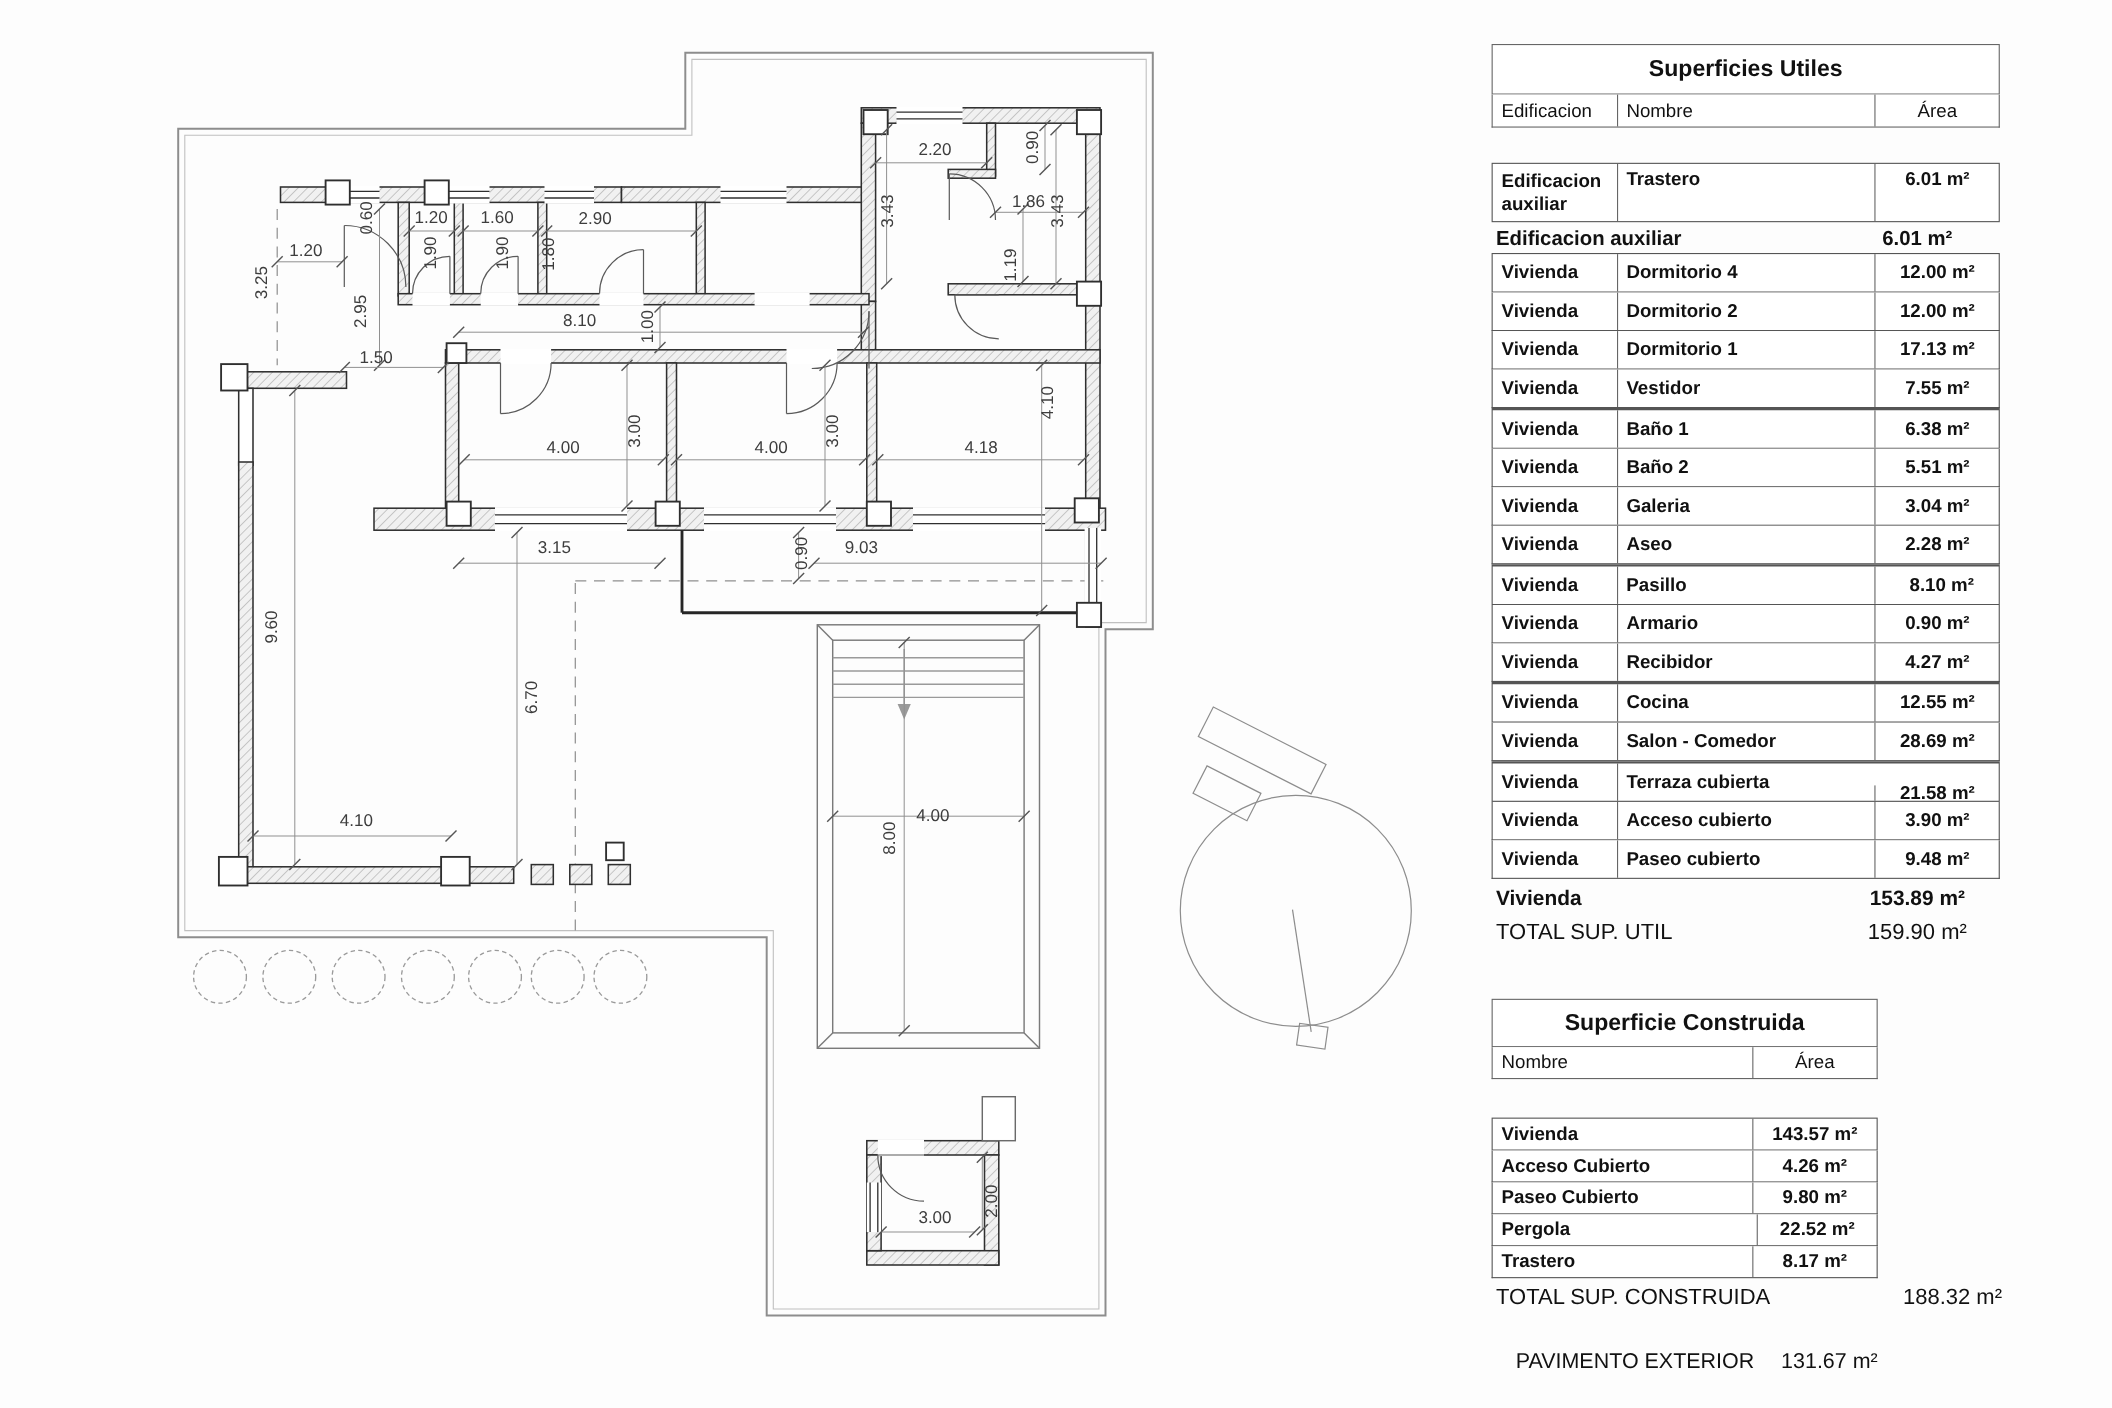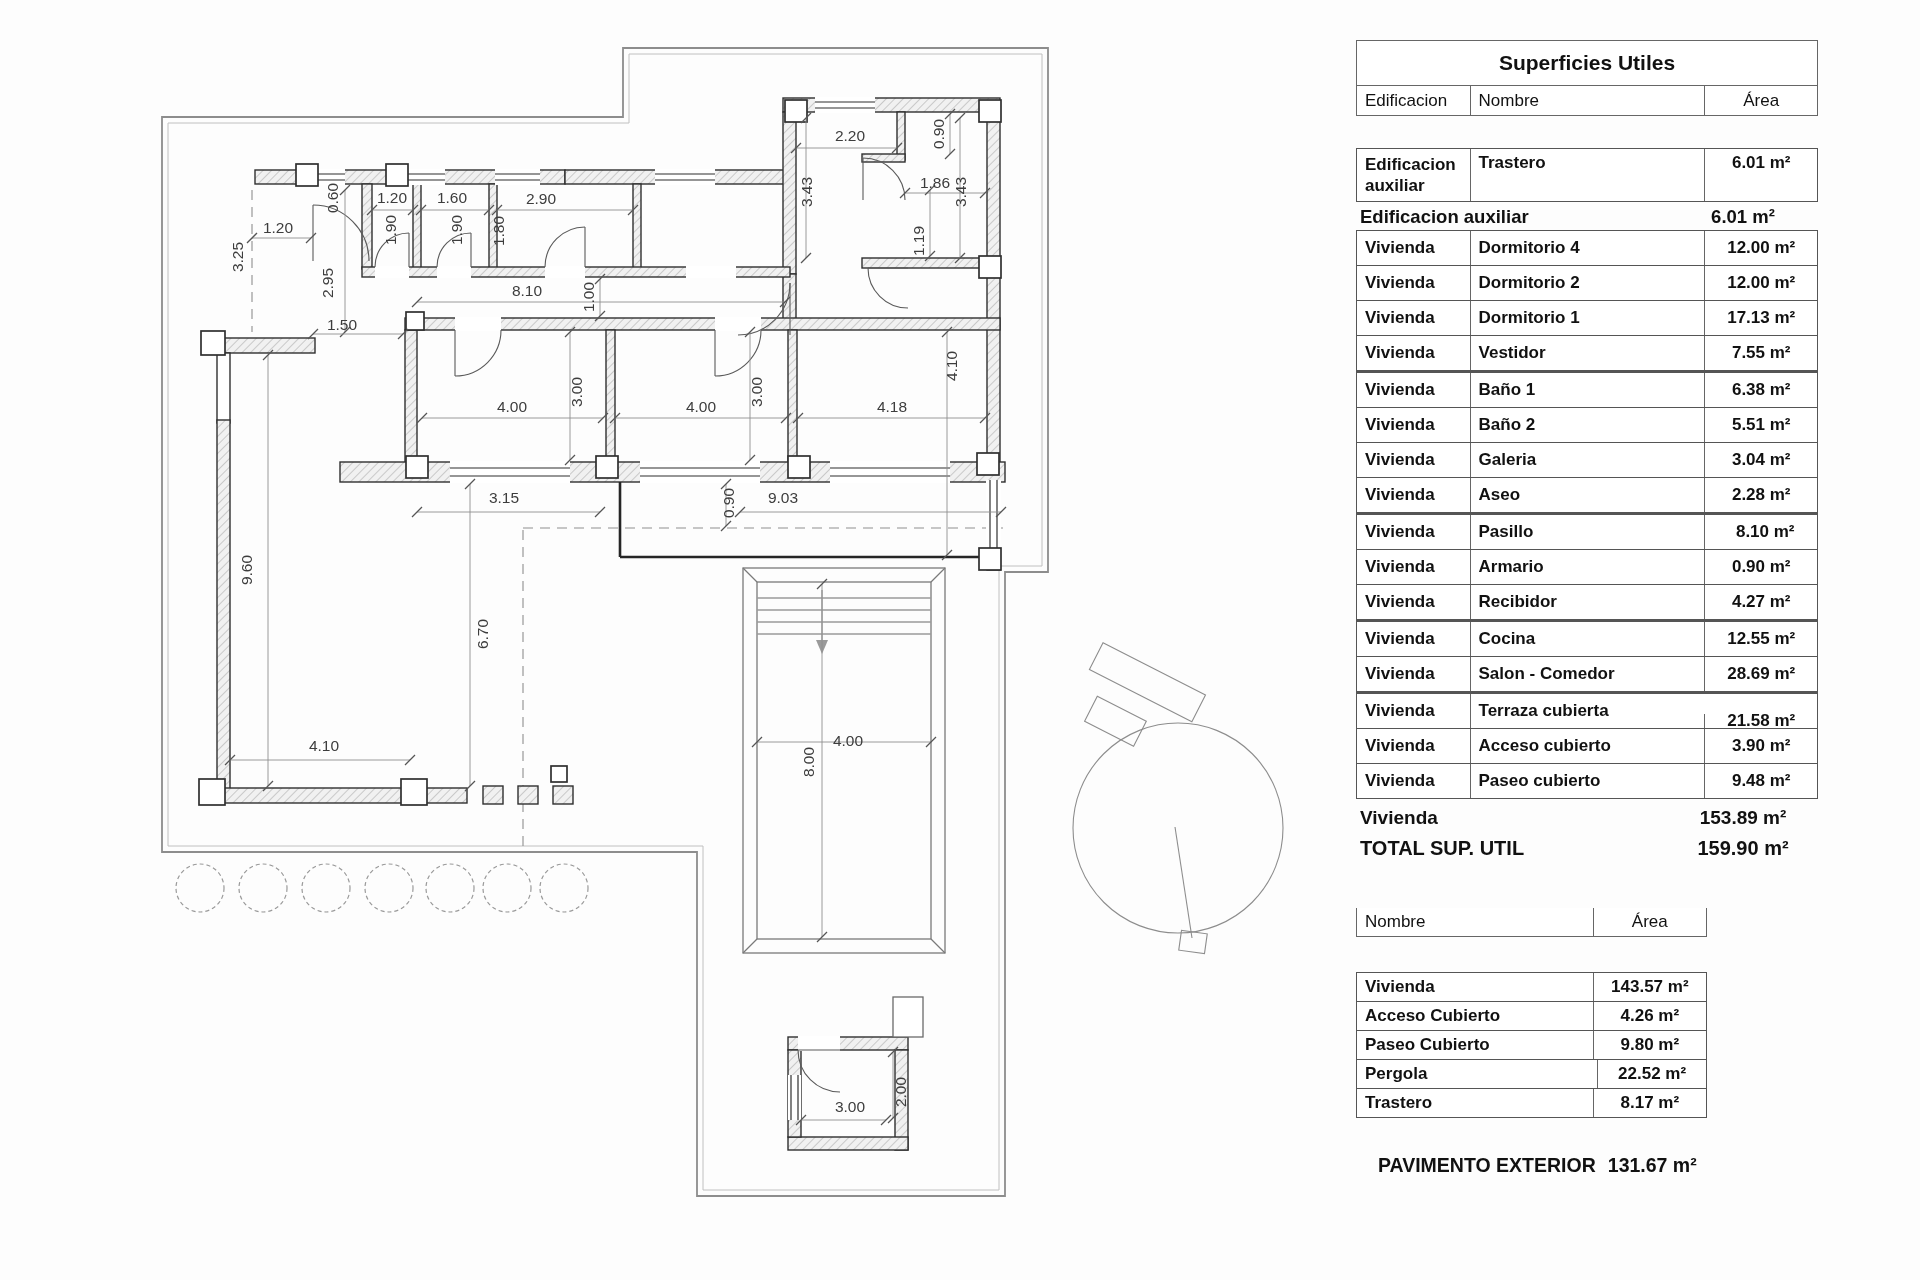--- a/index.html
+++ b/index.html
@@ -15,21 +15,21 @@
   .t-head .c{font-size:17px;font-weight:normal;display:flex;align-items:center;}
   .c{box-sizing:border-box;padding:2px 8px;}
   .cb{border-left:1.4px solid #666;}
   .t-gap{height:32px;}
   .t-row{display:flex;border:1.6px solid #555;border-top:none;background:#fff;align-items:stretch;}
   .t-row.first{border-top:1.6px solid #555;}
   .t-row.gstart{border-top:2.6px solid #555;}
   .t-row .c{font-size:17px;font-weight:bold;display:flex;align-items:center;}
   .num{justify-content:center;text-align:center;}
   .t-sub{display:flex;align-items:center;font-weight:bold;font-size:18.5px;padding:4px 0 2px 4px;}
-  .t-total{display:flex;align-items:center;font-weight:bold;font-size:20px;padding:6px 0 0 4px;}
+  .t-total{display:flex;align-items:center;font-weight:normal;font-size:20px;padding:6px 0 0 4px;justify-content:space-between;}
   .sp{flex:1;}
   .areaSlot{width:150px;text-align:center;flex:none;}
   .aux-edif{line-height:1.25;}
 </style>
 </head>
 <body>
 
 <div class="canvas">
 
   <svg id="plan-svg" width="1920" height="1280" viewBox="0 0 1920 1280" style="position:absolute;left:0;top:0;">
@@ -464,20 +464,21 @@
       <span class="areaSlot">153.89 m²</span>
     </div>
     <div class="t-total">
       <span>TOTAL SUP. UTIL</span>
       <span class="sp"></span>
       <span class="areaSlot">159.90 m²</span>
     </div>
   </div>
 
   <div class="tblwrap" style="left:1356px;top:908px;width:351px;">
+    <div class="t-title" style="height:42px;">Superficie Construida</div>
     <div class="t-head" style="height:28px;">
       <div class="c" style="width:237px;">Nombre</div>
       <div class="c cb num" style="width:114px;">Área</div>
     </div>
     <div style="height:35px;"></div>
     <div id="construida-body">
         <div class="t-row first" style="height: 28px;">
           <div class="c " style="width: 237px;">Vivienda</div>
           <div class="c cb num" style="width: 114px;">143.57 m²</div>
         </div>
@@ -491,20 +492,25 @@
         </div>
         <div class="t-row" style="height: 28px; gap: 15px;">
           <div class="c " style="width: 237px;">Pergola</div>
           <div class="c cb num" style="width: 114px;">22.52 m²</div>
         </div>
         <div class="t-row" style="height: 28px;">
           <div class="c " style="width: 237px;">Trastero</div>
           <div class="c cb num" style="width: 114px;">8.17 m²</div>
         </div>
       </div>
+    <div class="t-total" style="width:460px;">
+      <span>TOTAL SUP. CONSTRUIDA</span>
+      <span style="width:18px;"></span>
+      <span>188.32 m²</span>
+    </div>
     <div class="t-total" style="margin-top:30px;padding-left:22px;font-size:19.5px;">
       <span>PAVIMENTO EXTERIOR</span>
       <span style="width:12px;"></span>
       <span>131.67 m²</span>
     </div>
   </div>
 
 </div>
 
 </body></html>

